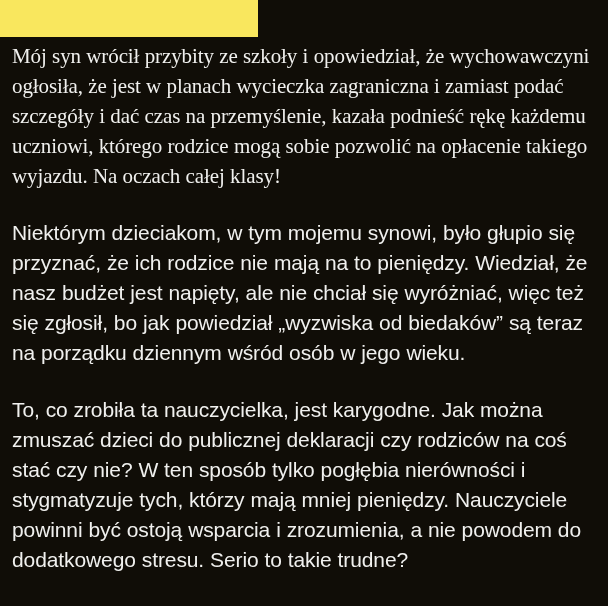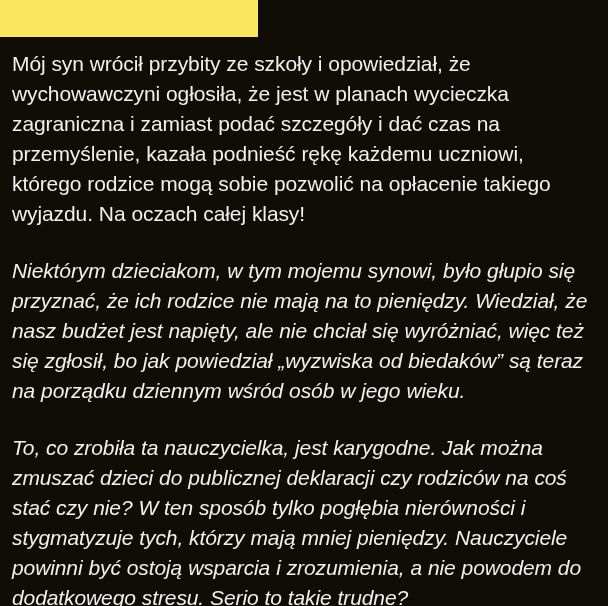--- a/index.html
+++ b/index.html
@@ -41,24 +41,24 @@
     color: #f0f0ee;
     font-size: 21px;
     line-height: 30px;
     letter-spacing: -0.1px;
     word-spacing: 0.2px;
     text-align: left;
     white-space: normal;
   }
   .paragraph + .paragraph {
     margin-top: 27px;
-    font-style: italic;
   }
   #paragraph-1 {
-    margin-top: 12px;
+    margin-top: 4px;
+    font-family: Liberation Serif, serif;
   }
 </style>
 </head>
 <body>
 
 <div id="screenshot">
 
   <div id="highlight-banner"></div>
 
   <div id="post-body">

